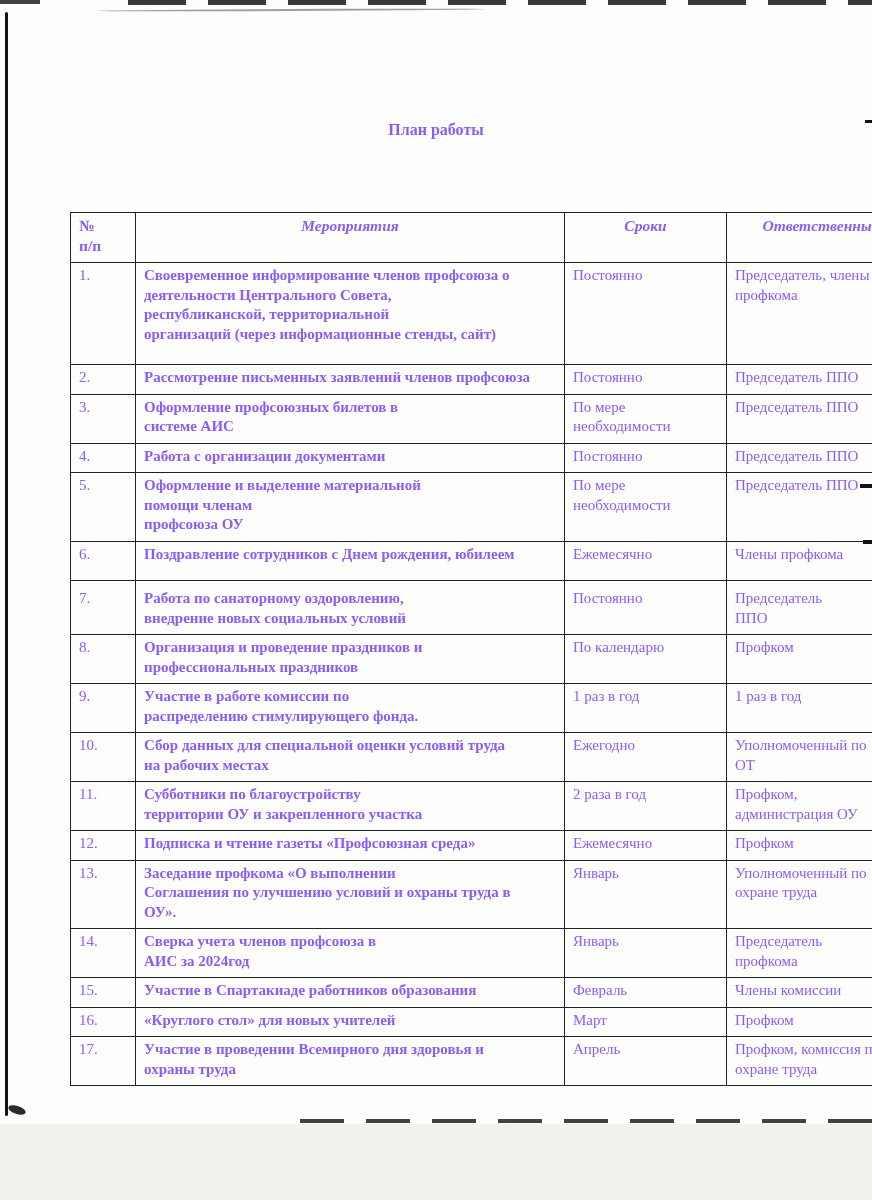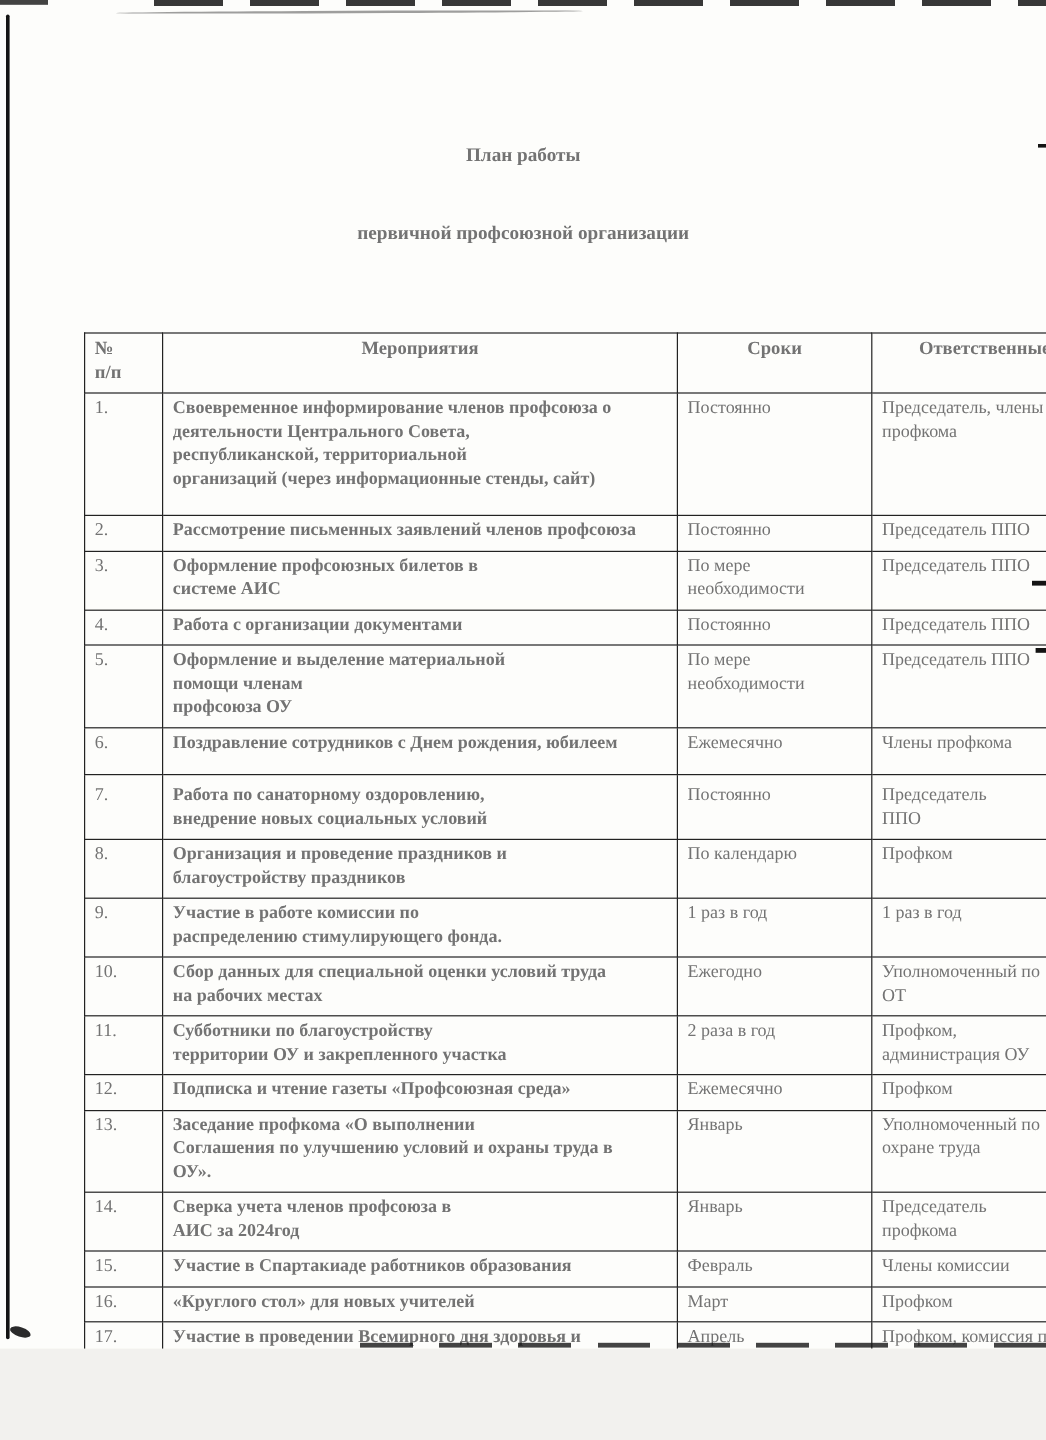--- a/index.html
+++ b/index.html
@@ -7,21 +7,21 @@
     padding: 0;
     background: #f2f1ee;
   }
   .page {
     position: relative;
     width: 872px;
     height: 1124px;
     background: #fdfdfb;
     overflow: hidden;
     font-family: "Liberation Serif", "DejaVu Serif", serif;
-    color: #737373;
+    color: #8b5cf6;
   }
   
   .artifact { position: absolute; background: #141414; pointer-events: none; }
   .a-top-dashes {
     top: 0; left: 128px; right: 0; height: 5px;
     background: repeating-linear-gradient(90deg, #151515 0 58px, transparent 58px 80px);
     opacity: .85;
   }
   .a-top-corner { top: 0; left: 0; width: 40px; height: 4px; opacity: .8; }
   .a-top-curve {
@@ -68,21 +68,21 @@
   }
   table.plan th {
     font-weight: bold;
     font-size: 15.5px;
   }
   th.col-num, td.col-num { width: 48px; }
   th.col-activity, td.col-activity { width: 412px; font-weight: bold; }
   th.col-terms, td.col-terms { width: 145px; }
   th.col-responsible, td.col-responsible { width: 171px; }
   th.col-num { text-align: left; padding-left: 6px; }
-  th.col-activity, th.col-terms, th.col-responsible { text-align: center; }
+  th.col-activity, th.col-terms, th.col-responsible { text-align: center; font-style: italic; }
   td.col-num { padding-left: 8px; }
   td.col-activity { padding-left: 14px; }
   tbody tr:first-child td { padding-bottom: 20px; }
   tbody tr:nth-child(6) td { padding-bottom: 16px; }
   tbody tr:nth-child(7) td { padding-top: 8px; }
 </style>
 </head>
 <body>
 
 <div class="page">
@@ -92,21 +92,20 @@
   <div class="artifact a-top-curve"></div>
   <div class="artifact a-left-line"></div>
   <div class="artifact a-right-1"></div>
   <div class="artifact a-right-2"></div>
   <div class="artifact a-right-3"></div>
   <div class="artifact a-bottom-dashes"></div>
   <div class="artifact a-bottom-blob"></div>
 
   <div class="title">
     <div>План работы</div>
-    <div>первичной профсоюзной организации</div>
   </div>
 
   <table class="plan">
     <thead>
       <tr>
         <th class="col-num">№
 п/п</th>
         <th class="col-activity">Мероприятия</th>
         <th class="col-terms">Сроки</th>
         <th class="col-responsible">Ответственные</th>
@@ -162,21 +161,21 @@
           <td class="col-num">7.</td>
           <td class="col-activity">Работа по санаторному оздоровлению,
 внедрение новых социальных условий</td>
           <td class="col-terms">Постоянно</td>
           <td class="col-responsible">Председатель
 ППО</td>
         </tr>
         <tr>
           <td class="col-num">8.</td>
           <td class="col-activity">Организация и проведение праздников и
-благоустройству праздников</td>
+профессиональных праздников</td>
           <td class="col-terms">По календарю</td>
           <td class="col-responsible">Профком</td>
         </tr>
         <tr>
           <td class="col-num">9.</td>
           <td class="col-activity">Участие в работе комиссии по
 распределению стимулирующего фонда.</td>
           <td class="col-terms">1 раз в год</td>
           <td class="col-responsible">1 раз в год</td>
         </tr>

